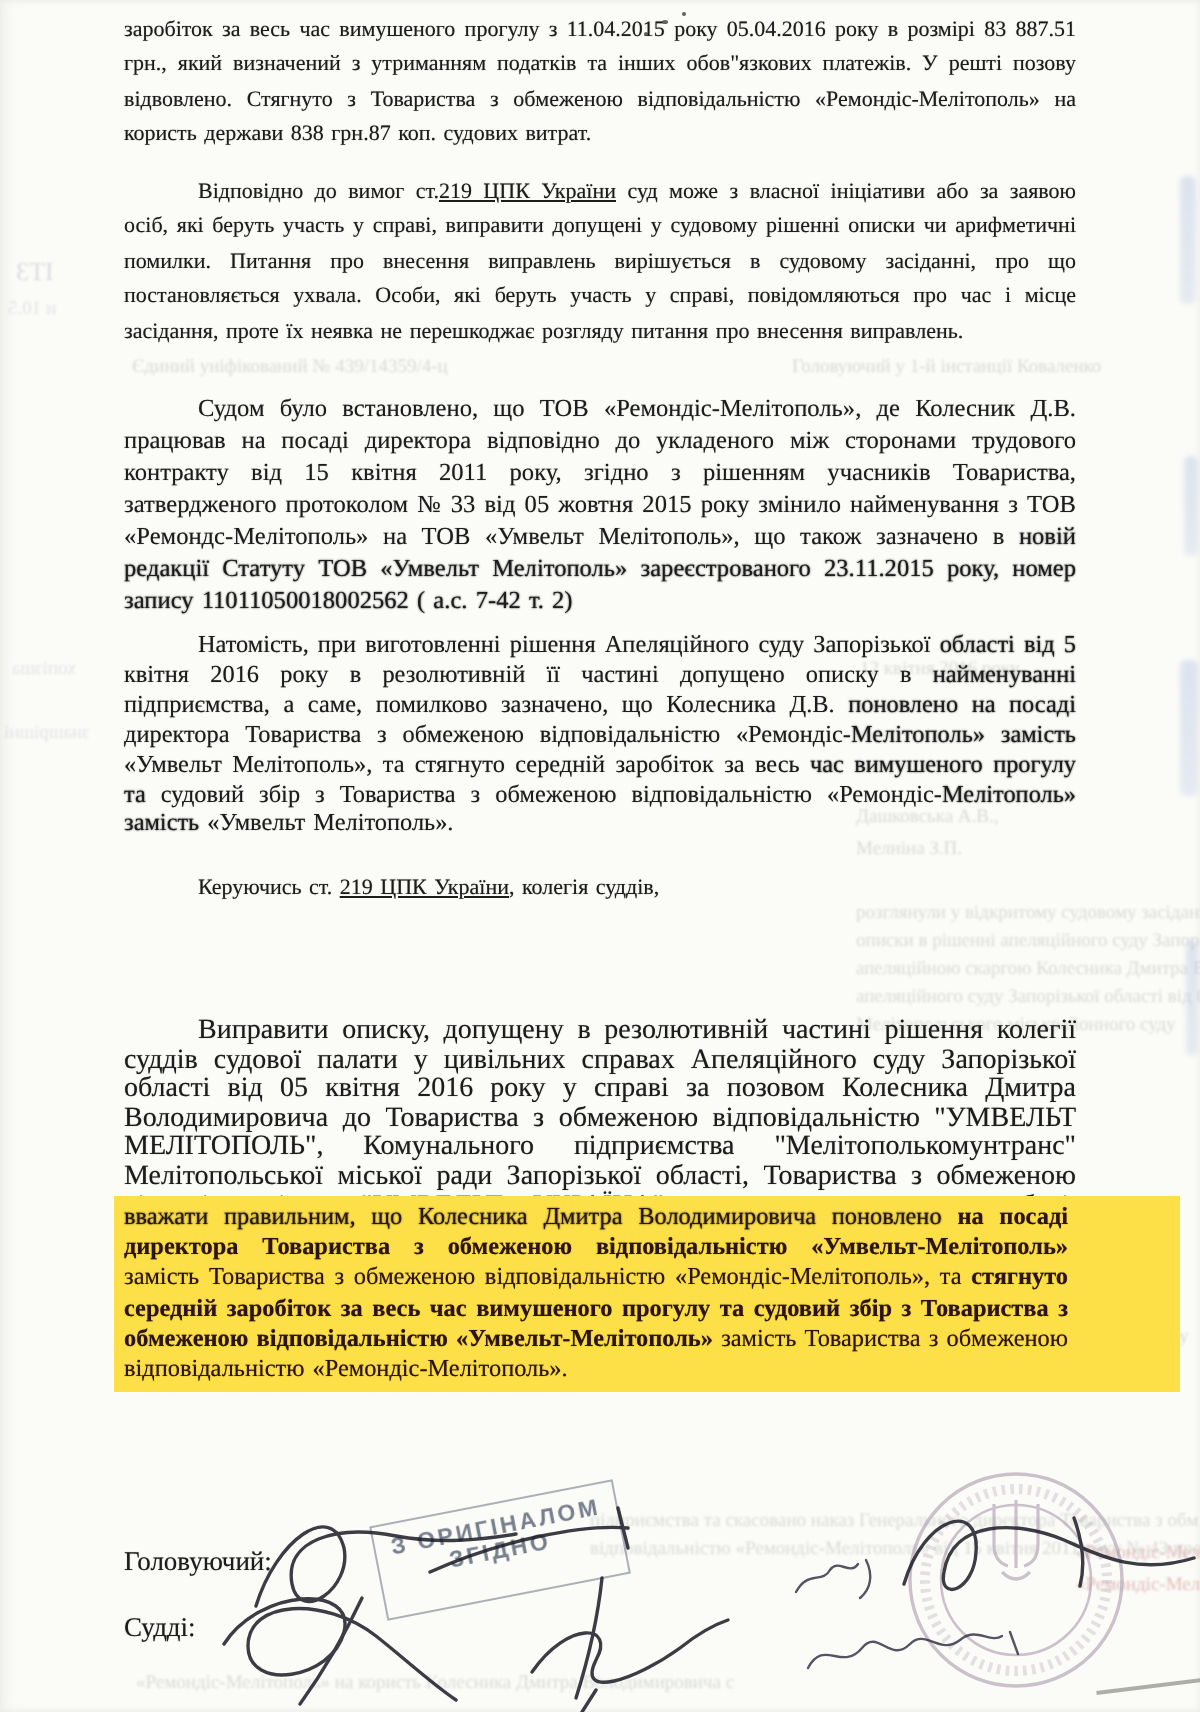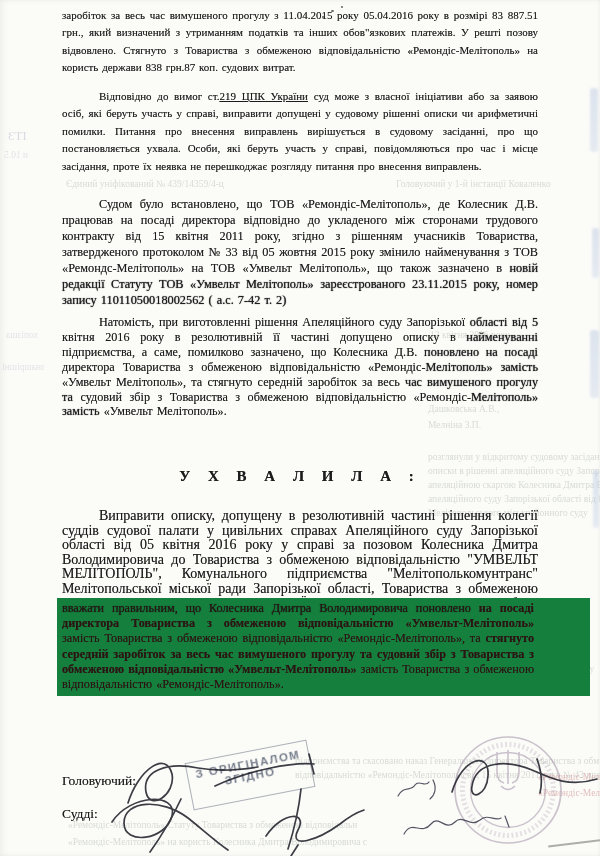--- a/index.html
+++ b/index.html
@@ -110,39 +110,38 @@
   <div class="bleed" id="bt-n2">Мелніна З.П.</div>
   <div class="bleed" id="bt-c1">розглянули у відкритому судовому засіданні</div>
   <div class="bleed" id="bt-c2">описки в рішенні апеляційного суду Запорізької області від 05 квітня 2016 р</div>
   <div class="bleed" id="bt-c3">апеляційною скаргою Колесника Дмитра Володимировича</div>
   <div class="bleed" id="bt-c4">апеляційного суду Запорізької області від 05 квітня</div>
   <div class="bleed" id="bt-c5">Мелітопольського міськрайонного суду</div>
   <div class="bleed" id="bt-m1">Рішенням Мелітопольського міськрайонного суду</div>
   <div class="bleed" id="bt-m2">2015 року у задоволенні позову відмовлено</div>
   <div class="bleed" id="bt-b1">підприємства та скасовано наказ Генерального директора Товариства з обм</div>
   <div class="bleed" id="bt-b2">відповідальністю «Ремондіс-Мелітополь» від 15 квітня 2011 року № 43 про по</div>
-  <div class="bleed" id="bt-b3">«Ремондіс-Мелітополь» Статуту Товариства з обмеженою відповідальн</div>
   <div class="bleed" id="bt-b4">«Ремондіс-Мелітополь» на користь Колесника Дмитра Володимировича с</div>
   <div class="bleed mirror big" id="bt-l1">ІТЗ</div>
   <div class="bleed mirror" id="bt-l2">и 10.5</div>
   <div class="bleed mirror" id="bt-l3">хопізша</div>
   <div class="bleed mirror" id="bt-l4">знашрішні</div>
   <div class="bleed pink" id="bt-p1">«Ремондіс-Мелі</div>
   <div class="bleed pink" id="bt-p2">«Ремондіс-Мел</div>
 
   <div class="block" id="p1"><span>заробіток за весь час вимушеного прогулу  з 11.04.2015 року 05.04.2016 року в розмірі 83 887.51 грн., який визначений  з утриманням податків та інших  обов"язкових платежів. У решті позову відвовлено. Стягнуто з Товариства з обмеженою відповідальністю «Ремондіс-Мелітополь» на користь держави 838 грн.87 коп.  судових витрат.</span></div>
   <div class="block ind" id="p2"><span>Відповідно до вимог ст.</span><span class="seg-u">219 ЦПК України</span><span> суд може з власної ініціативи або за заявою осіб, які беруть участь у справі, виправити допущені у судовому рішенні описки чи арифметичні помилки. Питання про внесення виправлень вирішується в судовому засіданні, про що постановляється ухвала. Особи, які беруть участь у справі, повідомляються про час і місце засідання, проте їх неявка не перешкоджає розгляду питання про внесення виправлень.</span></div>
   <div class="block ind" id="p3"><span>Судом було встановлено, що ТОВ «Ремондіс-Мелітополь»,  де Колесник Д.В. працював на посаді директора відповідно до укладеного між сторонами трудового контракту  від 15 квітня 2011 року, згідно з  рішенням учасників Товариства, затвердженого протоколом  № 33 від  05 жовтня 2015 року  змінило найменування з ТОВ «Ремондс-Мелітополь» на ТОВ «Умвельт Мелітополь», що також зазначено в </span><span class="seg-d">новій редакції Статуту ТОВ «Умвельт Мелітополь» зареєстрованого 23.11.2015 року, номер запису 11011050018002562 ( а.с. 7-42 т. 2)</span></div>
   <div class="block ind" id="p4"><span>Натомість, при виготовленні рішення Апеляційного суду Запорізької </span><span class="seg-d">області від 5</span><span> квітня 2016 року  в резолютивній її частині допущено описку в </span><span class="seg-d">найменуванні</span><span> підприємства, а саме, помилково зазначено, що Колесника Д.В. </span><span class="seg-d">поновлено на посаді</span><span> директора Товариства з обмеженою відповідальністю «Ремондіс-</span><span class="seg-d">Мелітополь»  замість</span><span> «Умвельт Мелітополь», та  стягнуто середній заробіток за весь </span><span class="seg-d">час вимушеного прогулу та</span><span> судовий збір з Товариства з обмеженою відповідальністю «Ремондіс-</span><span class="seg-d">Мелітополь»  замість</span><span> «Умвельт Мелітополь».</span></div>
-
-  <div id="heading">У Х В А Л И Л А :</div>
+  <div class="block ind" id="p5"><span>Керуючись ст. </span><span class="seg-u">219 ЦПК України</span><span>, колегія суддів,</span></div>
+
 
   <div class="block ind" id="p6a"><span>Виправити описку, допущену в резолютивній частині рішення  колегії суддів судової палати у цивільних справах Апеляційного суду Запорізької області від 05 квітня 2016 року  у справі за позовом  Колесника Дмитра Володимировича до Товариства з обмеженою відповідальністю "УМВЕЛЬТ МЕЛІТОПОЛЬ", Комунального підприємства "Мелітополькомунтранс" Мелітопольської міської ради Запорізької області, Товариства з обмеженою відповідальністю "УМВЕЛЬТ УКРАЇНА" про поновлення на роботі, стягнення середнього заробітку за час вимушеного прогулу та моральної шкоди та</span></div>
 
-  <div class="hl-wrap" style="background: #15803d;">
+  <div class="hl-wrap" style="background: #fde047;">
     <div id="p6b"><span class="seg-d">вважати правильним, що  Колесника Дмитра Володимировича поновлено </span><span class="seg-b">на посаді директора Товариства з обмеженою відповідальністю «Умвельт-Мелітополь»</span><span> замість Товариства з обмеженою відповідальністю  «Ремондіс-Мелітополь», та </span><span class="seg-b">стягнуто середній заробіток за весь час вимушеного прогулу та судовий збір з  Товариства з обмеженою відповідальністю «Умвельт-Мелітополь»</span><span> замість Товариства з обмеженою відповідальністю  «Ремондіс-Мелітополь».</span></div>
   </div>
 
 
   <div class="sig-label" id="sig-presiding">Головуючий:</div>
   <div class="sig-label" id="sig-judges">Судді:</div>
 
   <div class="stamp">
     <div class="l1">З ОРИГІНАЛОМ</div>
     <div class="l2">ЗГІДНО</div>

